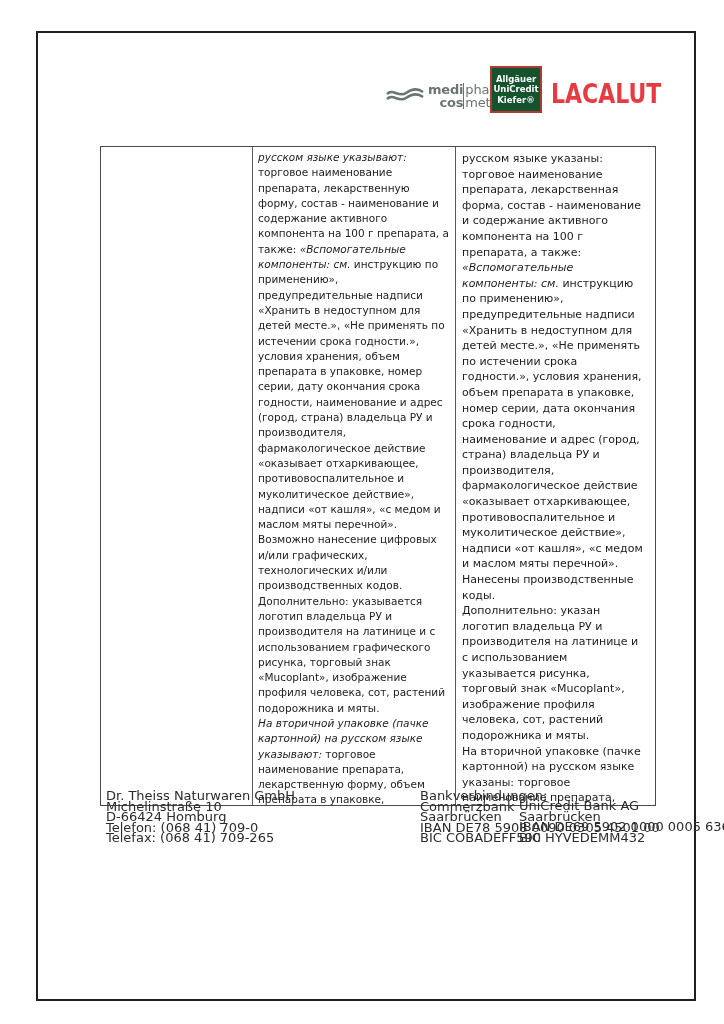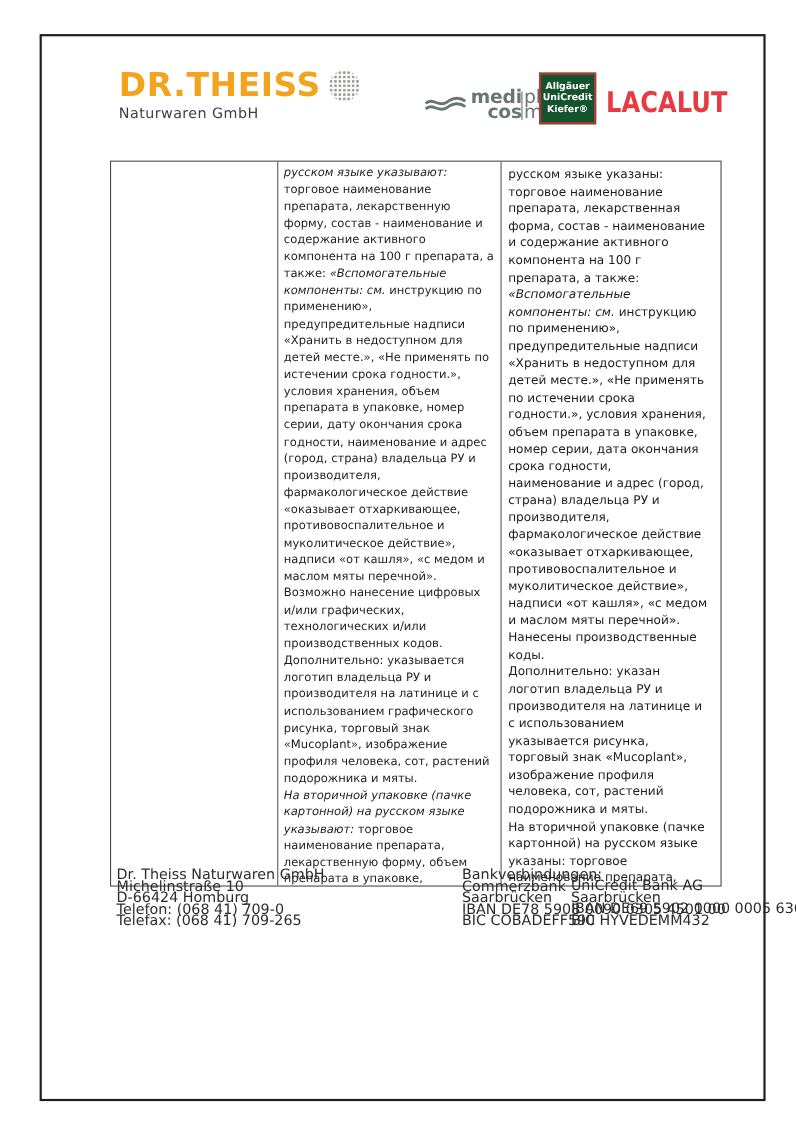--- a/index.html
+++ b/index.html
@@ -15,21 +15,21 @@
   
   .dt-logo{position:absolute;left:70px;top:27px;}
   .dt-row{display:flex;align-items:center;gap:7px;}
   .dt-title{font-weight:800;font-size:30px;color:#f3a41e;letter-spacing:0.5px;}
   .dt-ball{width:28px;height:28px;border-radius:50%;
     background-image:radial-gradient(#96a096 1.1px,transparent 1.35px);
     background-size:4px 4px;}
   .dt-sub{font-size:13px;color:#3f3f3f;letter-spacing:0.4px;margin-top:1px;}
 
   .mp-logo{position:absolute;left:348px;top:50px;display:flex;align-items:center;gap:4px;color:#68776e;}
-  .mp-grid{display:grid;grid-template-columns:auto auto;font-size:17px;line-height:13px;}
+  .mp-grid{display:grid;grid-template-columns:auto auto;font-size:13px;line-height:13px;}
   .mp-b{font-weight:bold;text-align:right;letter-spacing:-0.2px;}
   .mp-l{border-left:1.5px solid #68776e;padding-left:1px;letter-spacing:-0.2px;}
 
   .alg-logo{position:absolute;left:452px;top:33px;width:48px;height:43px;
     background:#14532d;border:2px solid #ae3a31;color:#fff;
     display:flex;flex-direction:column;justify-content:center;text-align:center;
     font-size:8.5px;line-height:1.25;font-weight:bold;}
 
   .lacalut{position:absolute;left:513px;top:46px;color:#e63b43;font-weight:800;
     font-size:22px;letter-spacing:0px;transform:scaleY(1.18);transform-origin:left top;}
@@ -55,27 +55,20 @@
   .fcol2{left:169px;}
   .fcol3{left:312px;}
   .fcol4{left:382px;}
   .fcol5{left:481px;top:10px;}
 </style>
 </head>
 <body>
 
 <div class="frame">
 
-  <div class="dt-logo">
-    <div class="dt-row">
-      <span class="dt-title">DR.THEISS</span>
-      <span class="dt-ball"></span>
-    </div>
-    <div class="dt-sub">Naturwaren GmbH</div>
-  </div>
 
   <div class="mp-logo">
     <svg width="38" height="18" viewBox="0 0 38 18">
       <path d="M1 7 C7 1, 13 11, 20 6 S 33 2, 37 5" stroke="#68776e" stroke-width="2.6" fill="none"></path>
       <path d="M1 12 C7 6, 13 16, 20 11 S 33 7, 37 10" stroke="#68776e" stroke-width="2.6" fill="none"></path>
     </svg>
     <div class="mp-grid">
       <span class="mp-b">medi</span>
         <span class="mp-l">pharma</span>
       <span class="mp-b">cos</span>

